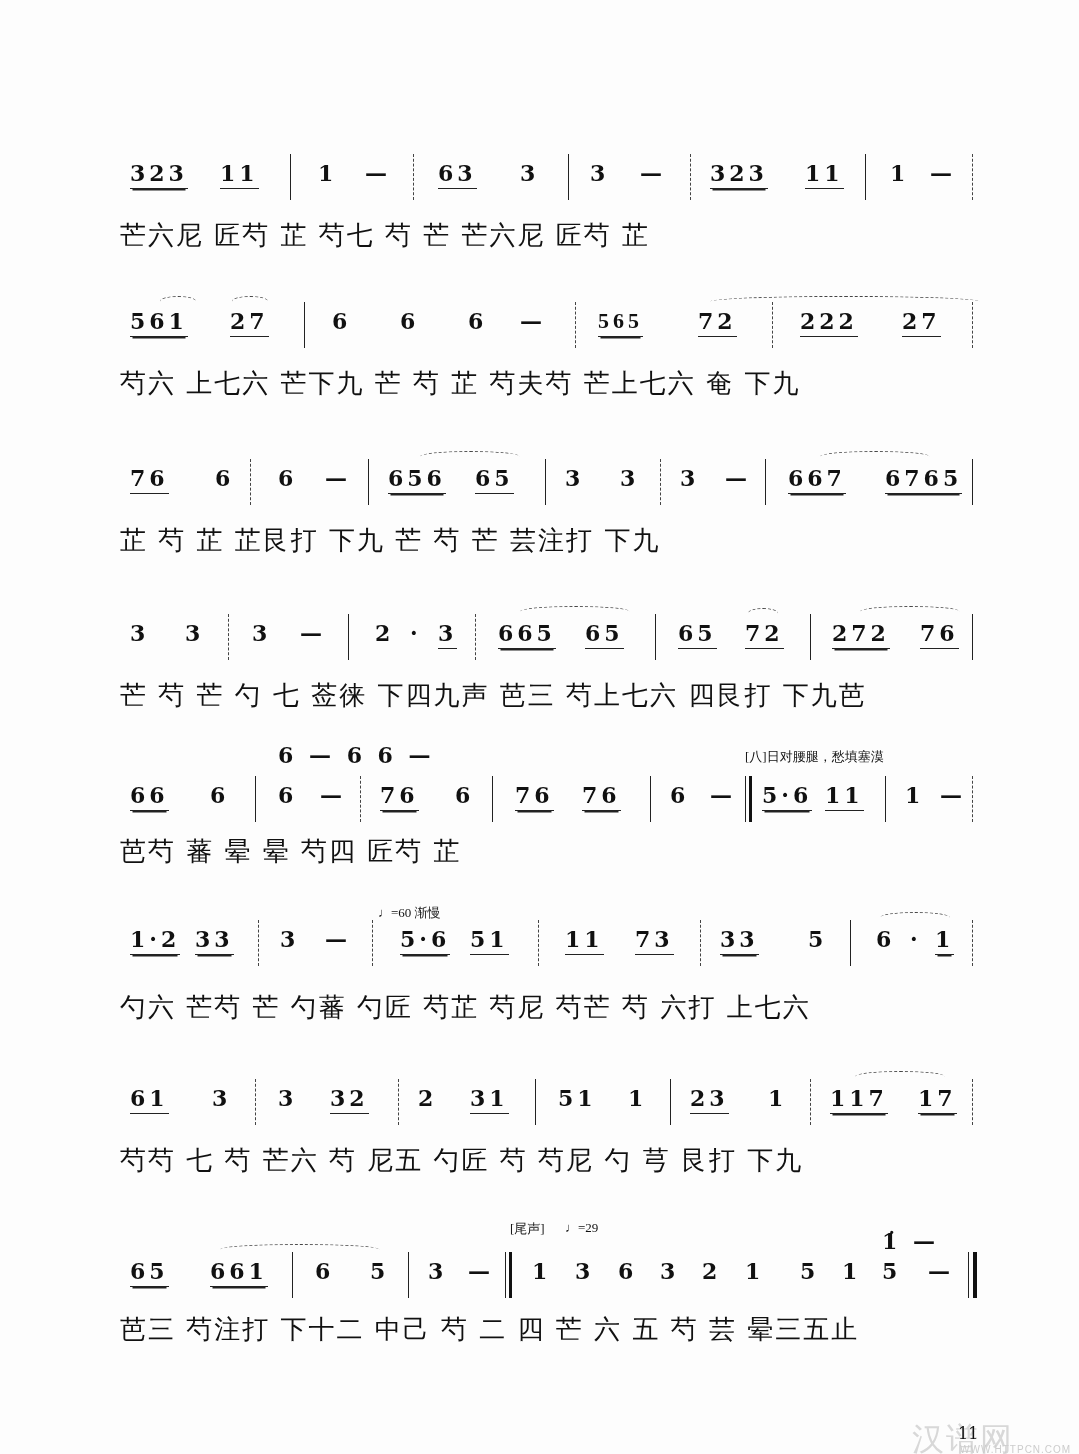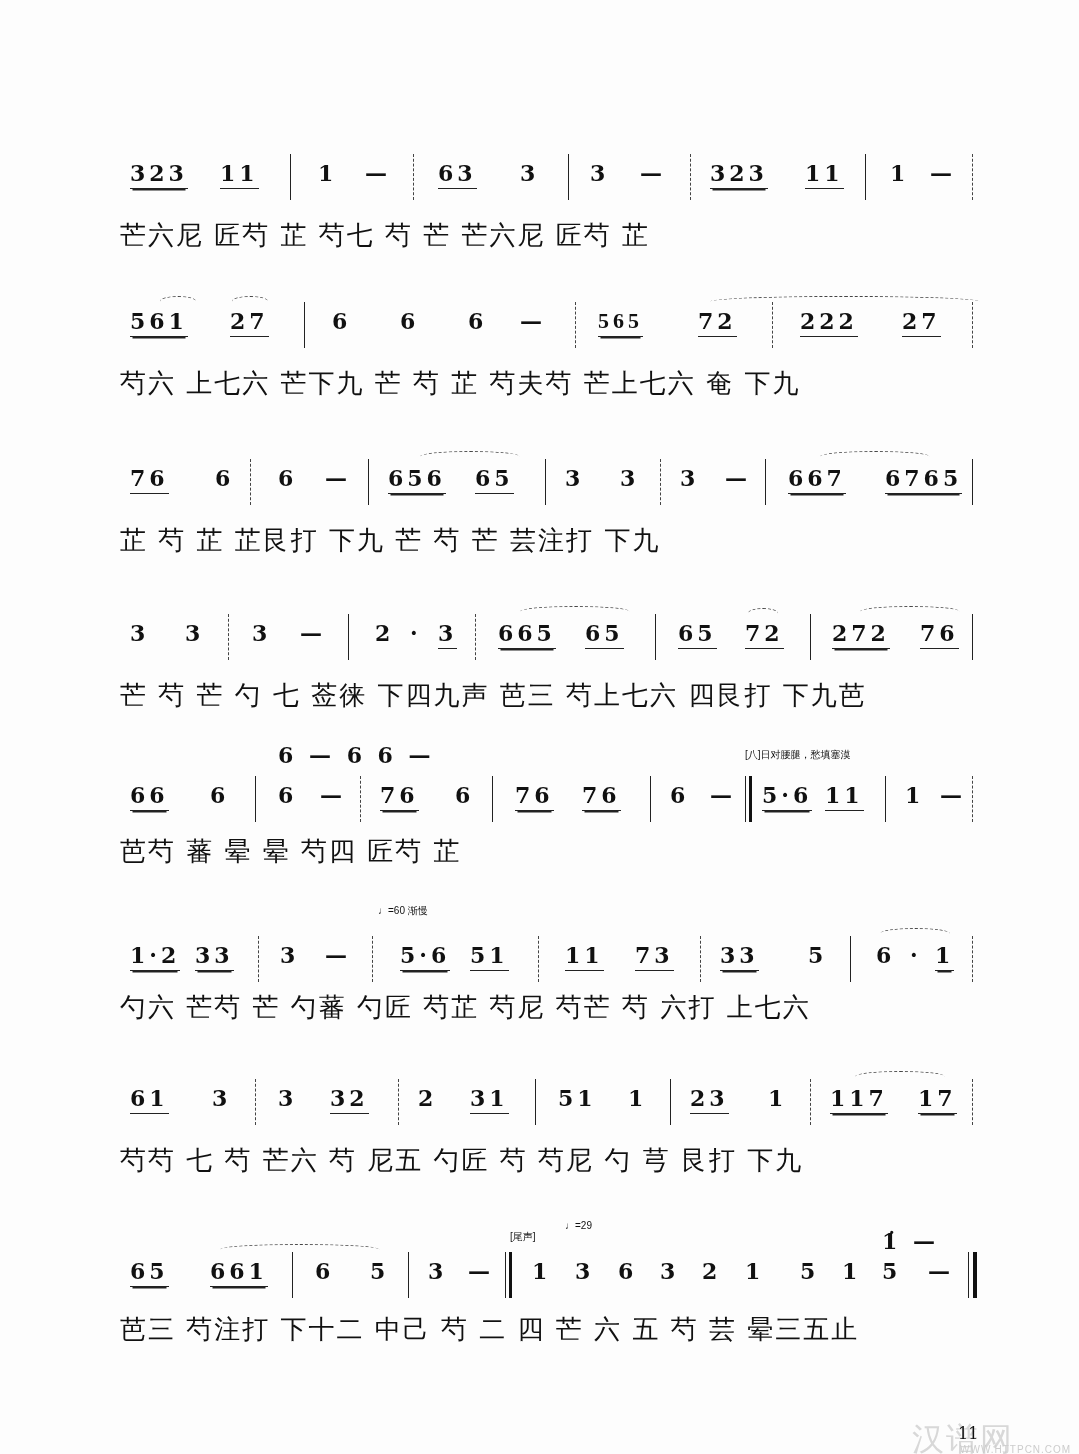--- a/index.html
+++ b/index.html
@@ -15,21 +15,21 @@
   .bar.dash{border-left:1.5px dashed #444;}
   .bar.dbl{border-left:1.5px solid #222;}
   .bar.dbl::after{content:"";position:absolute;left:3px;top:0;height:46px;border-left:3px solid #111;}
   .bar.final{border-left:1.5px solid #222;}
   .bar.final::after{content:"";position:absolute;left:4px;top:0;height:46px;border-left:4px solid #111;}
   .tabtxt{position:absolute;font-family:"DejaVu Sans",sans-serif;font-size:26px;white-space:nowrap;letter-spacing:2px;}
   .slur{position:absolute;border-top:1.2px dashed #444;border-radius:50% 50% 0 0;height:10px;}
   .pagenum{position:absolute;left:958px;top:1424px;font-size:16px;}
   .wm{position:absolute;left:912px;top:1418px;font-size:32px;color:#d8d8d8;font-family:"DejaVu Sans",sans-serif;letter-spacing:2px;}
   .wmurl{position:absolute;left:960px;top:1444px;font-size:10px;color:#ccc;letter-spacing:1px;font-family:Liberation Sans, sans-serif;}
-  .ann{position:absolute;font-size:10px;white-space:nowrap;font-family:Liberation Sans, sans-serif;}
+  .ann{position:absolute;font-size:13px;white-space:nowrap;font-family:Liberation Serif, serif;}
 </style>
 </head>
 <body>
 
 <div class="page">
 
   <div class="system" style="top:160px;">
     <div class="notes">
       <span class="grp u2" style="left:10px;">323</span>
       <span class="grp u1" style="left:100px;">11</span>
@@ -164,21 +164,21 @@
       <span class="grp" style="left:820px;">—</span>
       <span class="bar dash" style="left:852px;"></span>
     </div>
     <div class="tab" style="top:92px;">
       <span class="tabtxt" style="left:0;">芭芍  蕃  晕    晕                     芍四  匠芍  芷</span>
     </div>
   </div>
 
   <div class="system" style="top:902px;">
     <span class="ann" style="left:258px;top:2px;">♩=60 渐慢</span>
-    <div class="notes" style="top:40px;text-align:center;">
+    <div class="notes" style="top:24px;text-align:center;">
       <span class="grp u2" style="left:10px;">1·2</span>
       <span class="grp u2" style="left:75px;">33</span>
       <span class="bar dash" style="left:138px;"></span>
       <span class="grp" style="left:160px;">3</span>
       <span class="grp" style="left:205px;">—</span>
       <span class="bar dash" style="left:252px;"></span>
       <span class="grp u2" style="left:280px;">5·6</span>
       <span class="grp u1" style="left:350px;">51</span>
       <span class="bar dash" style="left:418px;"></span>
       <span class="grp u1" style="left:445px;">11</span>
@@ -219,21 +219,21 @@
       <span class="grp u2" style="left:710px;">117</span>
       <span class="grp u2" style="left:798px;">17</span>
       <span class="bar dash" style="left:852px;"></span>
     </div>
     <div class="tab">
       <span class="tabtxt" style="left:0;">芍芍  七  芍  芒六  芍  尼五  勺匠  芍  芍尼  勺  芎  艮打  下九</span>
     </div>
   </div>
 
   <div class="system" style="top:1218px;">
-    <span class="ann" style="left:390px;top:2px;margin-top:10px;">[尾声]</span>
+    <span class="ann" style="left:390px;top:2px;">[尾声]</span>
     <span class="ann" style="left:445px;top:2px;">♩=29</span>
     <span class="grp" style="left:762px;top:10px;">1̇ —</span>
     <div class="notes" style="top:40px;">
       <span class="grp u2" style="left:10px;">65</span>
       <span class="slur" style="left:100px;top:-14px;width:160px;"></span>
       <span class="grp u2" style="left:90px;">661</span>
       <span class="bar" style="left:172px;"></span>
       <span class="grp" style="left:195px;">6</span>
       <span class="grp" style="left:250px;">5</span>
       <span class="bar" style="left:288px;"></span>

